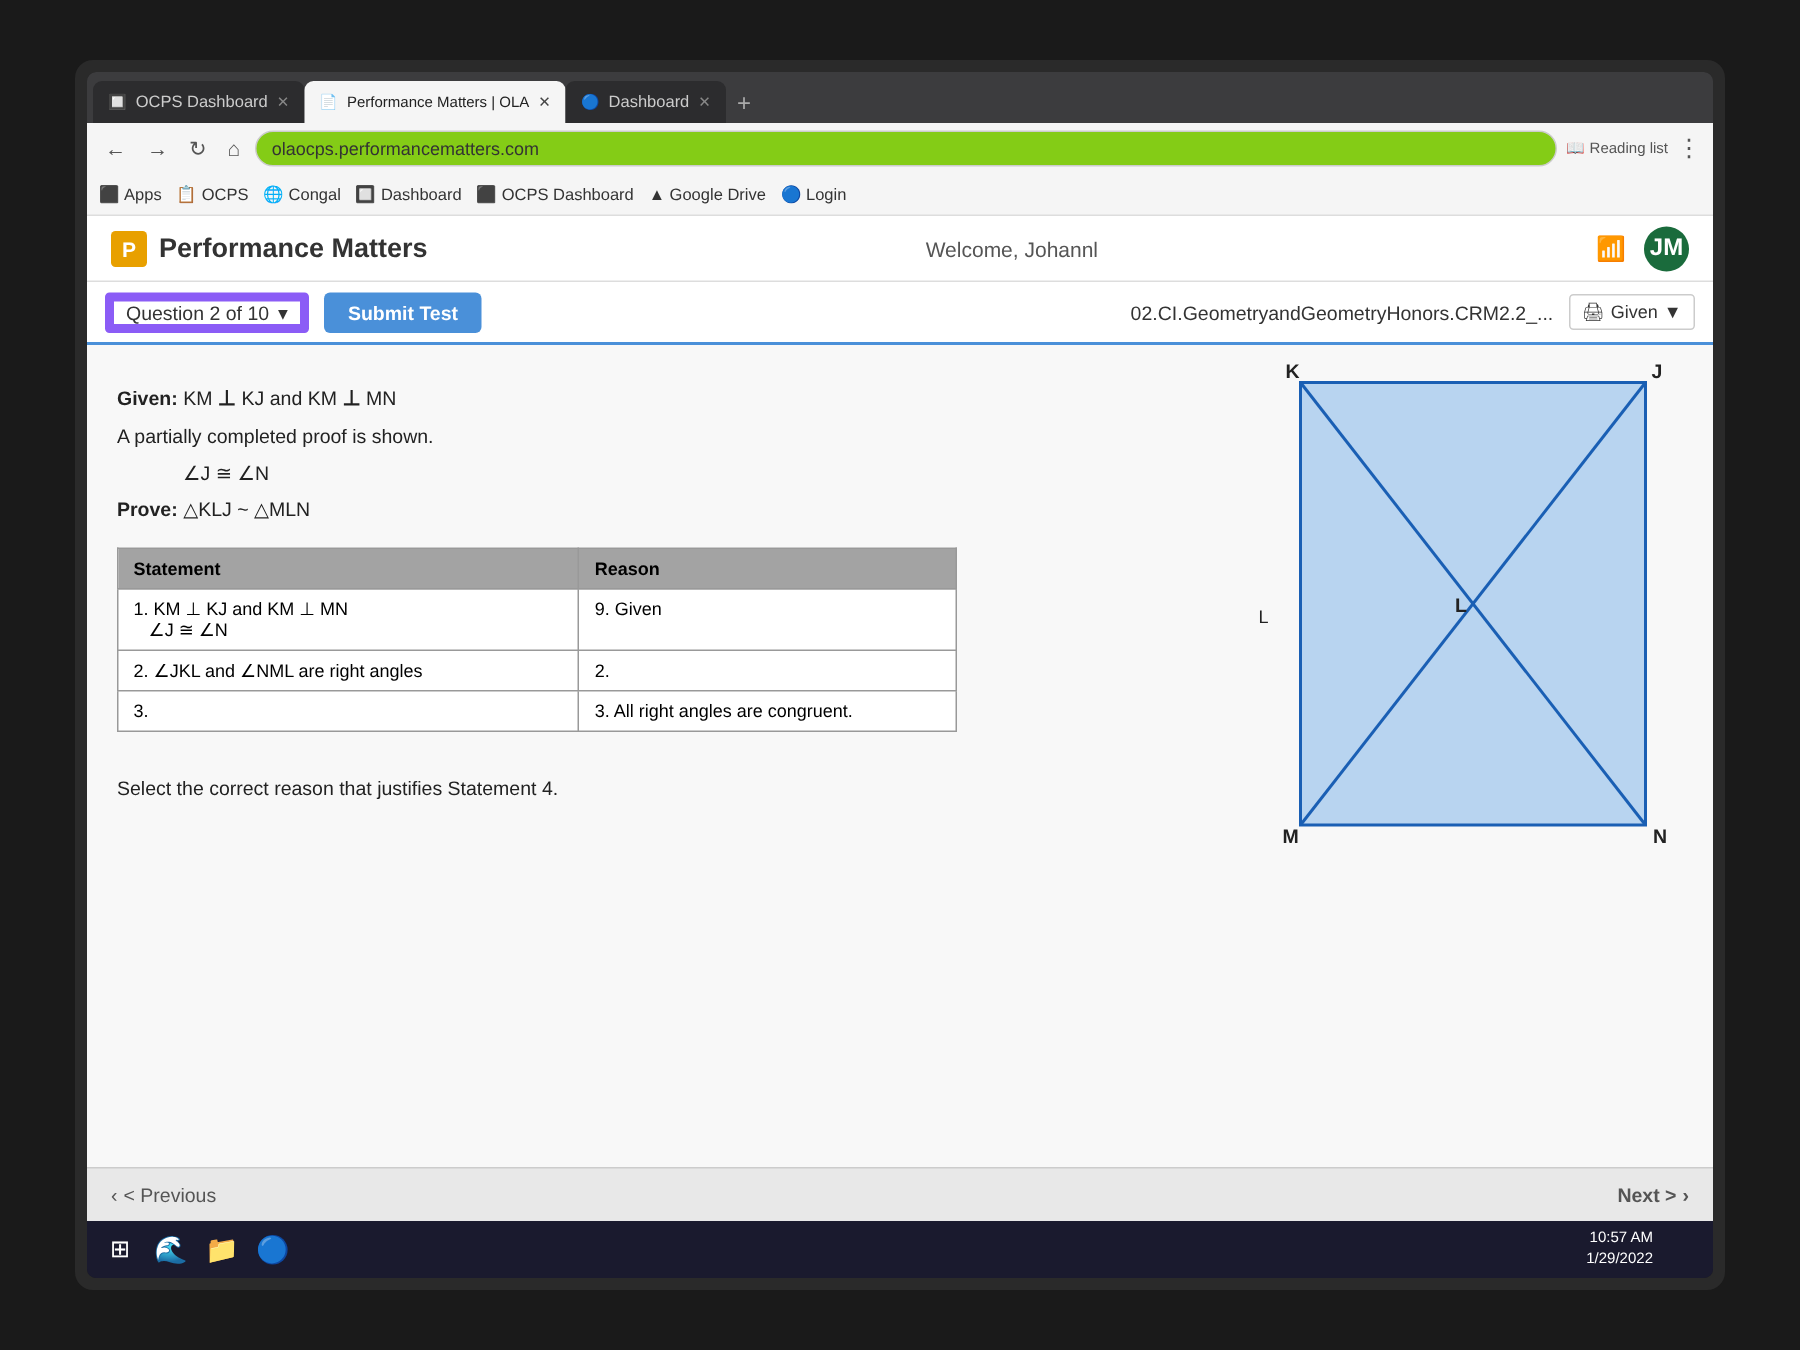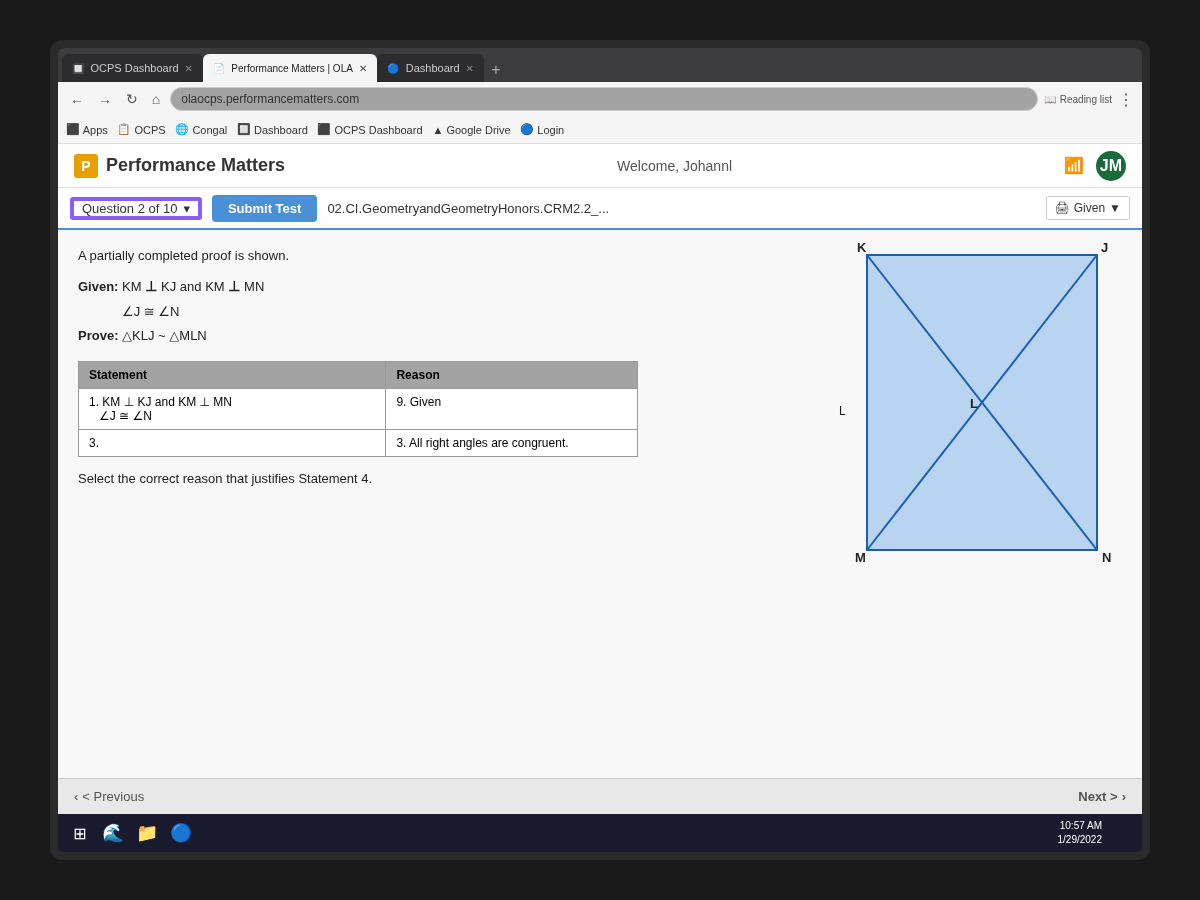--- a/index.html
+++ b/index.html
@@ -83,21 +83,21 @@
       background: none;
       border: none;
       font-size: 14px;
       color: #555;
       cursor: pointer;
       padding: 2px 4px;
     }
     .address-bar {
       flex: 1;
       height: 24px;
-      background: #a3a3a3;
+      background: #84cc16;
       border: 1px solid #ccc;
       border-radius: 12px;
       padding: 0 10px;
       font-size: 12px;
       color: #333;
       display: flex;
       align-items: center;
     }
     .bookmarks-bar {
       background: #f5f5f5;
@@ -191,38 +191,38 @@
       padding: 0 12px;
       gap: 10px;
       border-bottom: 2px solid #4a90d9;
     }
     .question-selector {
       display: flex;
       align-items: center;
       gap: 6px;
       font-size: 13px;
       color: #333;
-      border: 4px solid #8b5cf6;
+      border: 6px solid #8b5cf6;
       border-radius: 3px;
       padding: 0 8px;
       cursor: pointer;
     }
     .submit-btn {
       background: #4a90d9;
       color: white;
       border: none;
       border-radius: 4px;
       padding: 6px 16px;
       font-size: 13px;
       font-weight: bold;
       cursor: pointer;
     }
     .test-title {
       flex: 1;
-      text-align: left;
+      text-align: right;
       font-size: 13px;
       color: #333;
       font-weight: 500;
     }
     .tools-btn {
       display: flex;
       align-items: center;
       gap: 4px;
       font-size: 12px;
       color: #333;
@@ -274,21 +274,21 @@
     .proof-table th {
       background: #a3a3a3;
       font-weight: 600;
     }
     .proof-table td:first-child {
       width: 55%;
     }
     .select-reason-text {
       font-size: 13px;
       color: #222;
-      margin-top: 14px;
+      margin-top: 30px;
     }
     
     .geometry-diagram {
       width: 290px;
       height: 320px;
       position: relative;
     }
     
     .nav-footer {
       background: #e8e8e8;
@@ -457,30 +457,30 @@
           <span>🖨</span>
           <span>Given</span>
           <span>▼</span>
         </div>
       </div>
 
       <div class="question-area">
 
         <div class="question-left">
 
-          <div class="given-text">A partially completed proof is shown.</div>
-
           <div class="given-text" style="margin-top:8px;">
             <strong>Given:</strong>
             <span> KM </span>
             <span style="font-size:14px; font-weight:bold;">⊥</span>
             <span> KJ and KM </span>
             <span style="font-size:14px; font-weight:bold;">⊥</span>
             <span> MN</span>
           </div>
+
+          <div class="given-text">A partially completed proof is shown.</div>
           <div class="given-text">
             <span style="margin-left:44px;">∠J ≅ ∠N</span>
           </div>
           <div class="given-text">
             <strong>Prove:</strong>
             <span> △KLJ ~ △MLN</span>
           </div>
 
           <table class="proof-table">
             <thead>
@@ -491,20 +491,24 @@
             </thead>
             <tbody>
               <tr>
                 <td>
                   1. KM ⊥ KJ and KM ⊥ MN<br>
                   &nbsp;&nbsp;&nbsp;∠J ≅ ∠N
                 </td>
                 <td>9. Given</td>
               </tr>
               <tr>
+                <td>2. ∠JKL and ∠NML are right angles</td>
+                <td>2.</td>
+              </tr>
+              <tr>
                 <td>3.</td>
                 <td>3. All right angles are congruent.</td>
               </tr>
             </tbody>
           </table>
 
           <div class="select-reason-text">Select the correct reason that justifies Statement 4.</div>
 
         </div>
 

